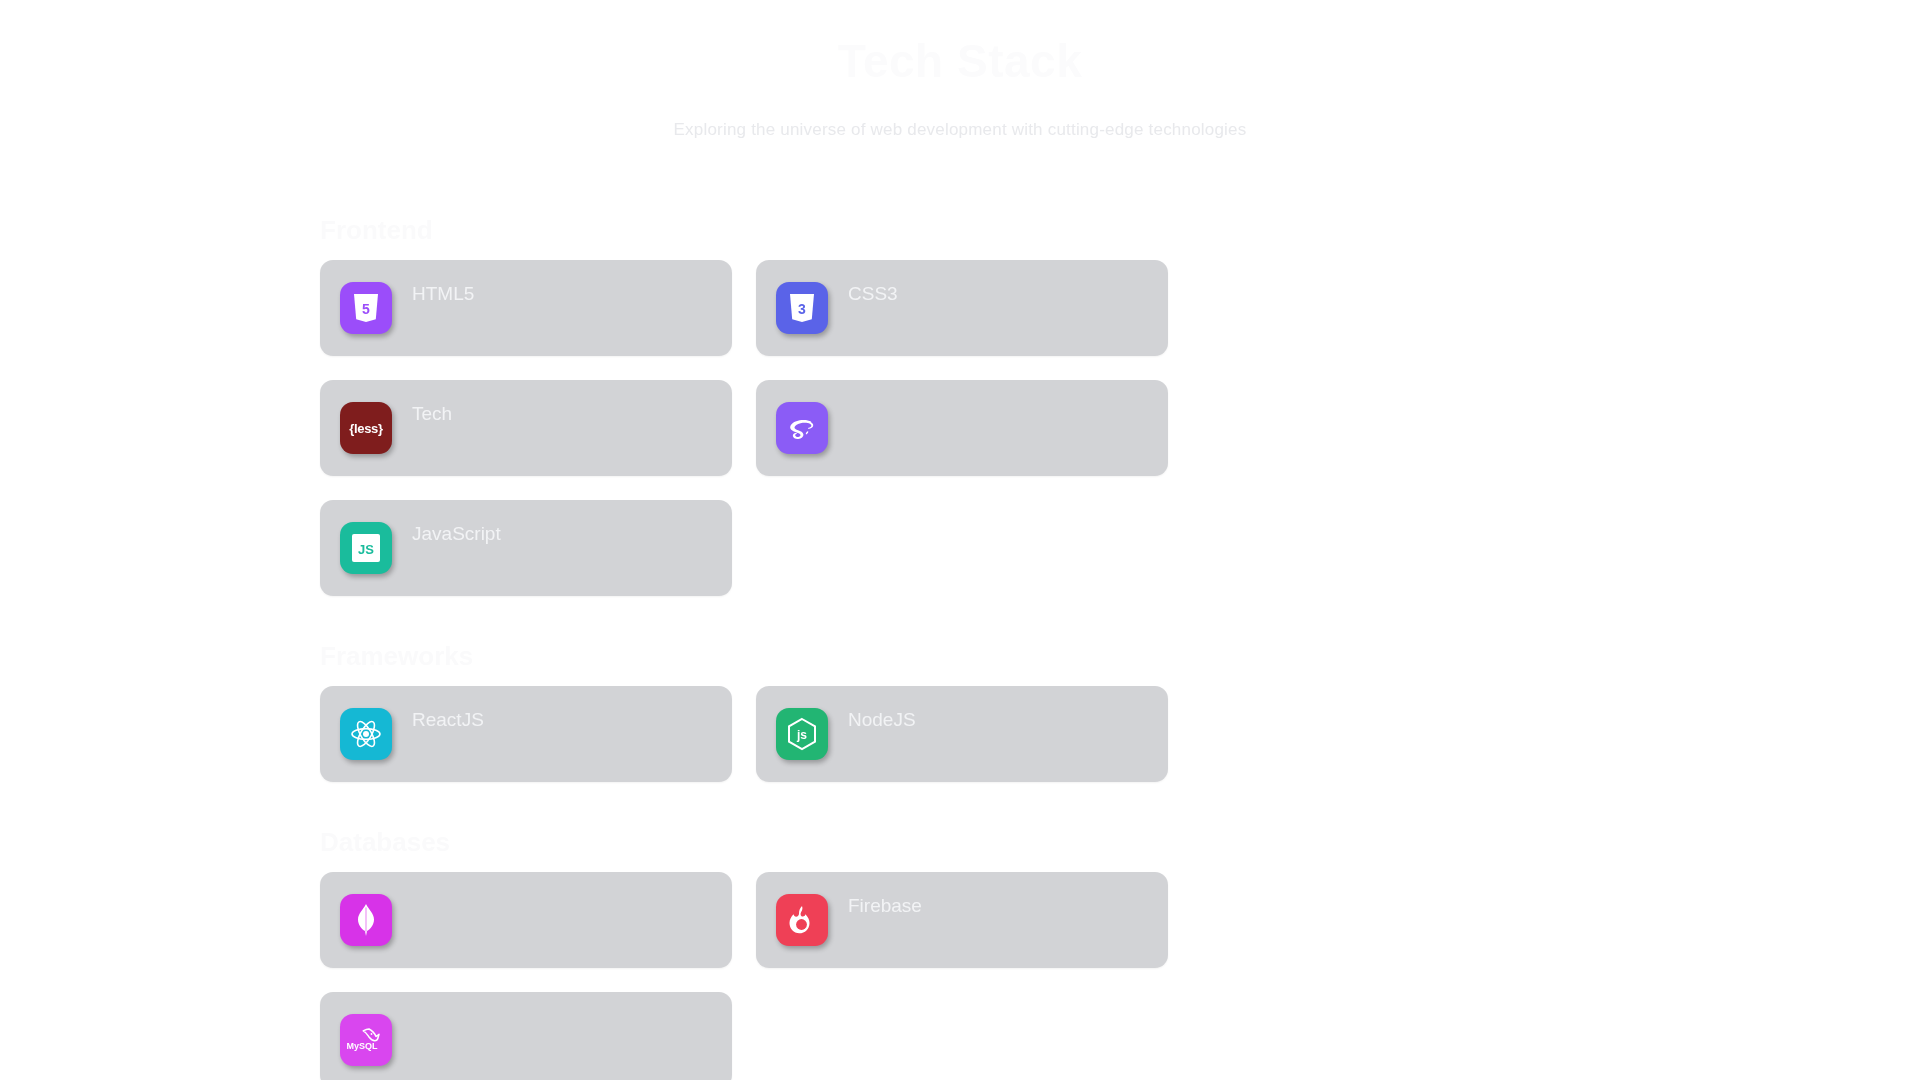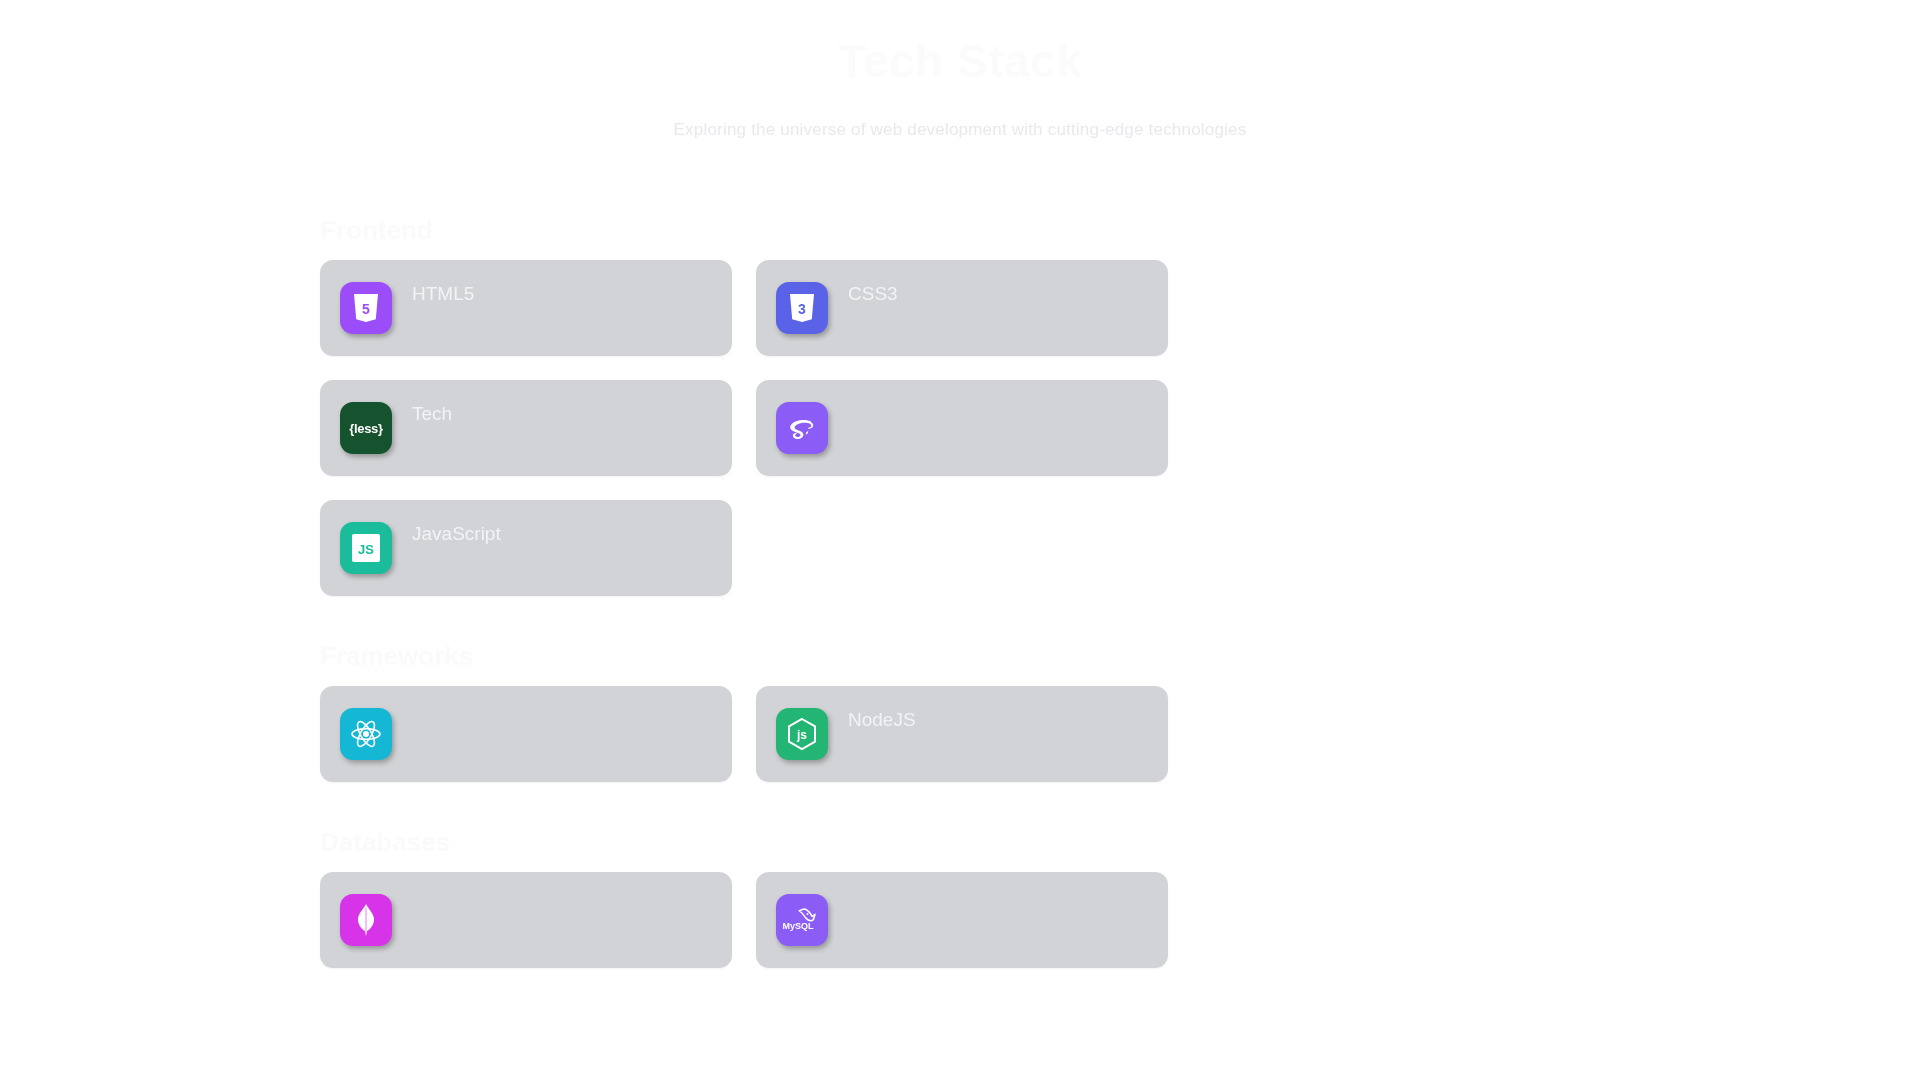--- a/index.html
+++ b/index.html
@@ -188,21 +188,21 @@
               </svg>
             </div>
             <div class="skill-body">
               <div class="skill-name">CSS3</div>
               <div class="skill-track">
                 <div class="skill-fill" style="width: 85%; background: rgb(90, 99, 232);"></div>
               </div>
             </div>
           </div>
           <div class="skill-card">
-            <div class="skill-icon" style="background: #14532d;">
+            <div class="skill-icon" style="background: #7f1d1d;">
               <span class="txt-glyph">{less}</span>
             </div>
             <div class="skill-body">
               <div class="skill-name">Tech</div>
               <div class="skill-track">
                 <div class="skill-fill" style="width: 80%; background: rgb(92, 163, 240);"></div>
               </div>
             </div>
           </div>
           <div class="skill-card">
@@ -237,20 +237,26 @@
             <div class="skill-icon" style="background: rgb(21, 184, 212);">
               <svg width="34" height="34" viewBox="0 0 34 34">
                 <circle cx="17" cy="17" r="3" fill="#ffffff"></circle>
                 <g fill="none" stroke="#ffffff" stroke-width="1.6">
                   <ellipse cx="17" cy="17" rx="14" ry="5.4"></ellipse>
                   <ellipse cx="17" cy="17" rx="14" ry="5.4" transform="rotate(60 17 17)"></ellipse>
                   <ellipse cx="17" cy="17" rx="14" ry="5.4" transform="rotate(120 17 17)"></ellipse>
                 </g>
               </svg>
             </div>
+            <div class="skill-body">
+              <div class="skill-name">ReactJS</div>
+              <div class="skill-track">
+                <div class="skill-fill" style="width: 88%; background: rgb(22, 181, 208);"></div>
+              </div>
+            </div>
           </div>
           <div class="skill-card">
             <div class="skill-icon" style="background: rgb(34, 181, 115);">
               <svg width="32" height="34" viewBox="0 0 32 34">
                 <path d="M16 2 L29 9.3 L29 24.7 L16 32 L3 24.7 L3 9.3 Z" fill="none" stroke="#ffffff" stroke-width="2"></path>
                 <text x="16" y="22" font-family="Liberation Sans, sans-serif" font-size="12" font-weight="700" fill="#ffffff" text-anchor="middle">js</text>
               </svg>
             </div>
             <div class="skill-body">
               <div class="skill-name">NodeJS</div>
@@ -267,21 +273,35 @@
         <div class="card-grid">
           <div class="skill-card">
             <div class="skill-icon" style="background: rgb(215, 51, 232);">
               <svg width="22" height="34" viewBox="0 0 22 34">
                 <path d="M11 1c3 6 8 9.5 8 15.5 0 5.5-3.6 9.6-7 11.5l-1 5-1-5c-3.4-1.9-7-6-7-11.5C3 10.5 8 7 11 1z" fill="#ffffff"></path>
                 <path d="M11 4.5v24" stroke="#d733e8" stroke-width="1.1" opacity="0.55"></path>
               </svg>
             </div>
           </div>
           <div class="skill-card">
-            <div class="skill-icon" style="background: #8b5cf6;">
+            <div class="skill-icon" style="background: rgb(239, 64, 86);">
+              <svg width="28" height="32" viewBox="0 0 28 32">
+                <path d="M14 2c1.5 4.2-1.4 5.6-1.4 8.2 0 1.4 1 2.4 2.2 2.4 1.4 0 2.3-1 2.6-2.3 2.4 2.4 4.1 5.2 4.1 8.6 0 6-4.6 10.4-10.2 10.4S1.5 24.9 1.5 19.1c0-3.6 1.8-6.6 4.1-8.8.3 1.4 1.2 2.5 2.5 2.5 1.7 0 2.9-1.4 2.9-3.2C11 6.9 11.8 4 14 2z" fill="#ffffff"></path>
+                <circle cx="13.5" cy="20.5" r="5.4" fill="#ef4056"></circle>
+              </svg>
+            </div>
+            <div class="skill-body">
+              <div class="skill-name">Firebase</div>
+              <div class="skill-track">
+                <div class="skill-fill" style="width: 82%; background: rgb(239, 64, 86);"></div>
+              </div>
+            </div>
+          </div>
+          <div class="skill-card">
+            <div class="skill-icon" style="background: #d946ef;">
               <svg width="42" height="34" viewBox="0 0 42 34">
                 <path d="M24 6c3 1.5 5.5 4 7 7.5l3-2.2-1.2 4.2c-.4 1.3-1.6 2.2-3 2.2-2.5 0-4.3-1.6-5.6-3.4-1.6-2.3-3-5-6-6.4C20.5 6.6 22.4 6 24 6z" fill="none" stroke="#ffffff" stroke-width="1.5" stroke-linejoin="round"></path>
                 <circle cx="26.5" cy="11" r="0.9" fill="#ffffff"></circle>
                 <text x="17" y="26" font-family="Liberation Sans, sans-serif" font-size="9" font-weight="700" fill="#ffffff" text-anchor="middle">MySQL</text>
               </svg>
             </div>
           </div>
         </div>
       </div>
     </div>

